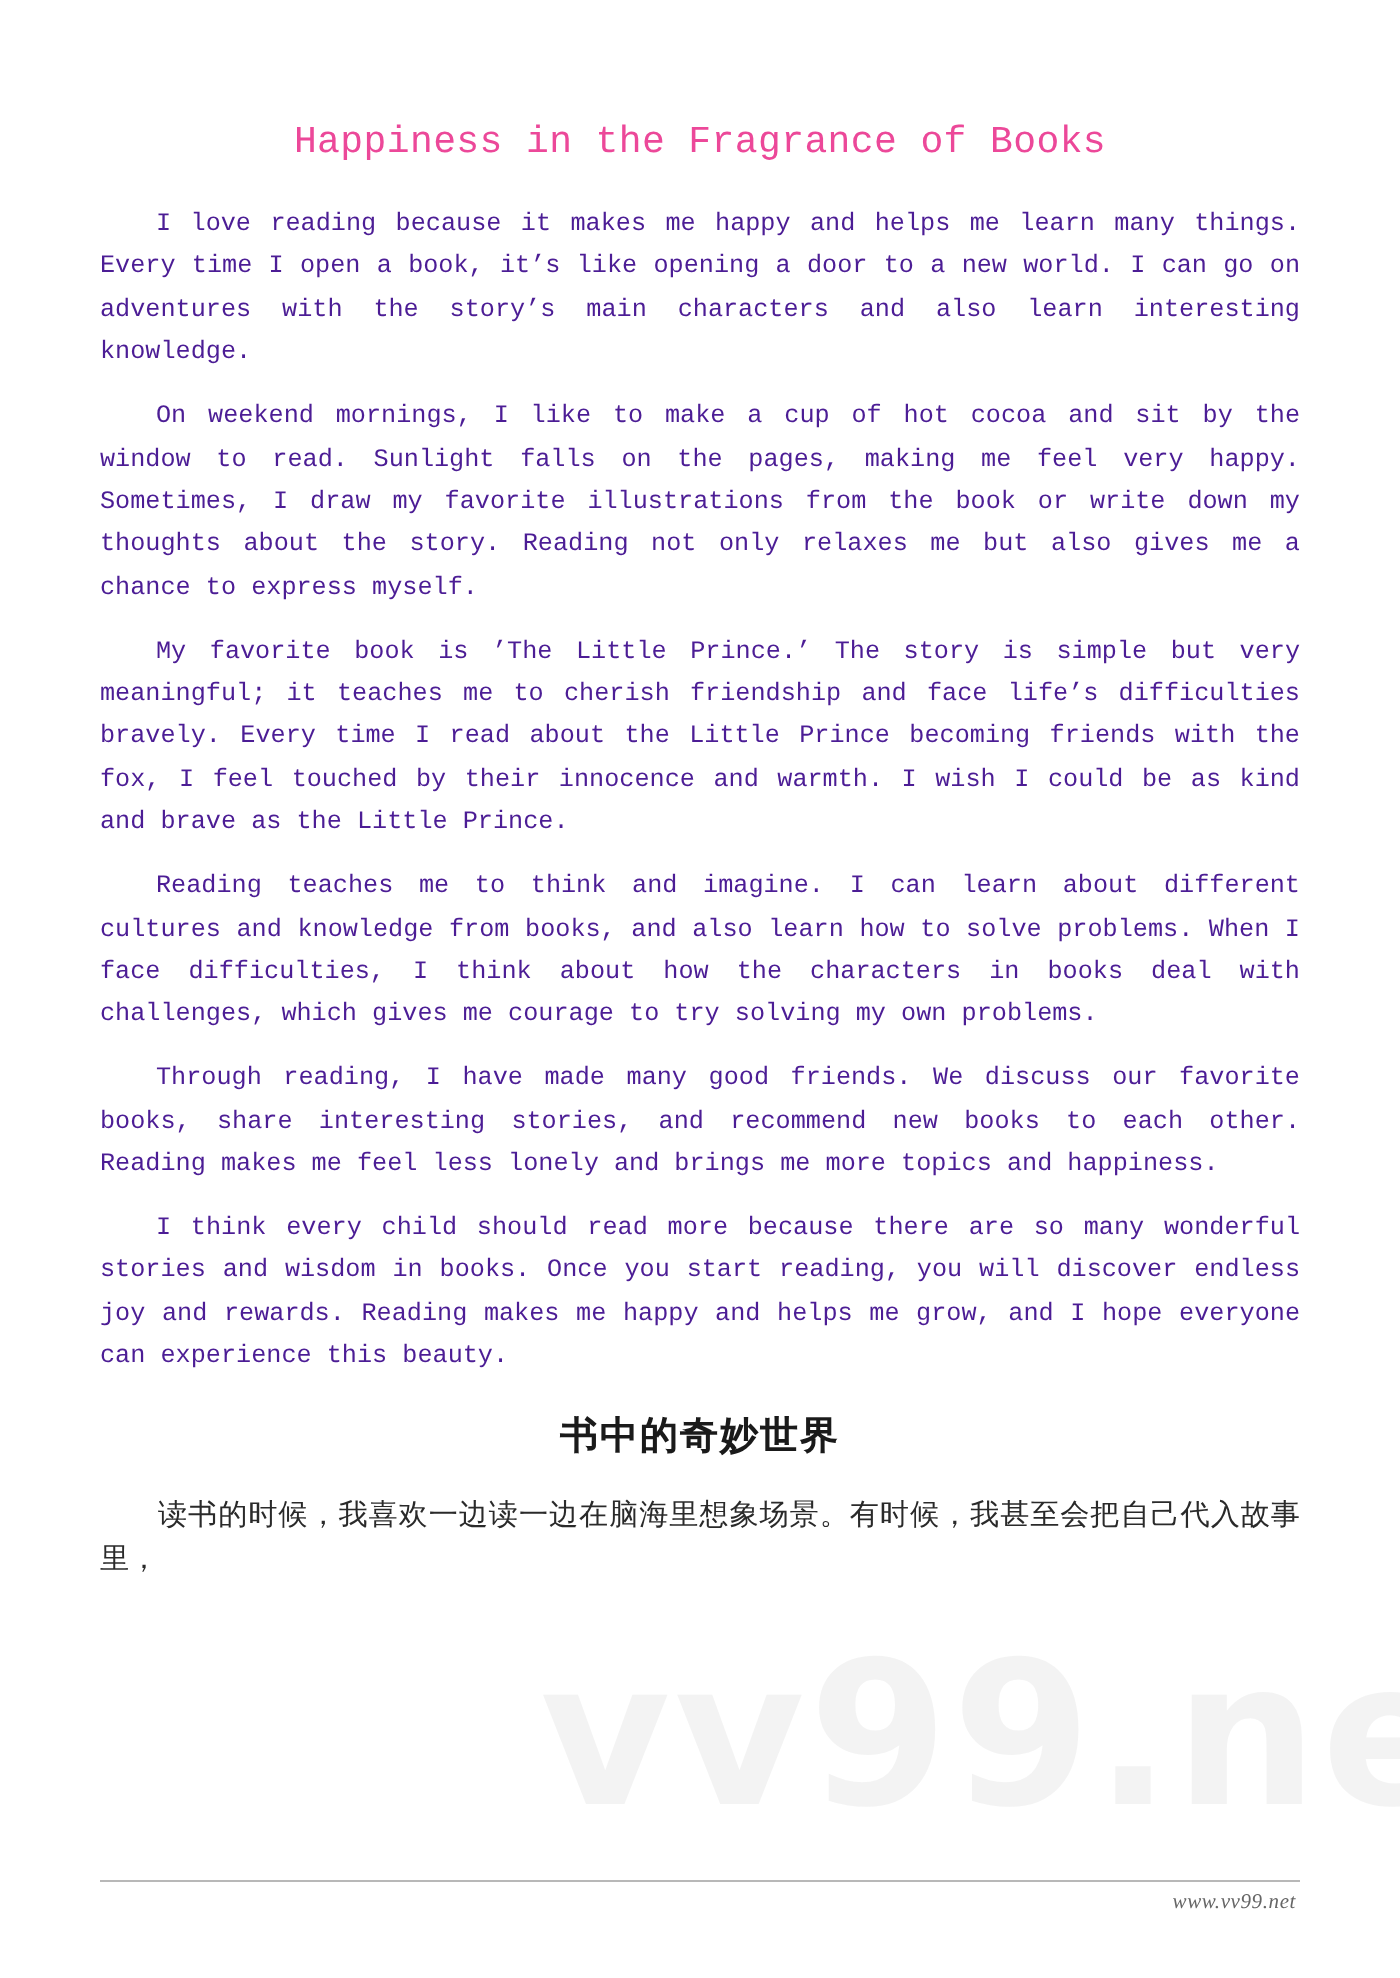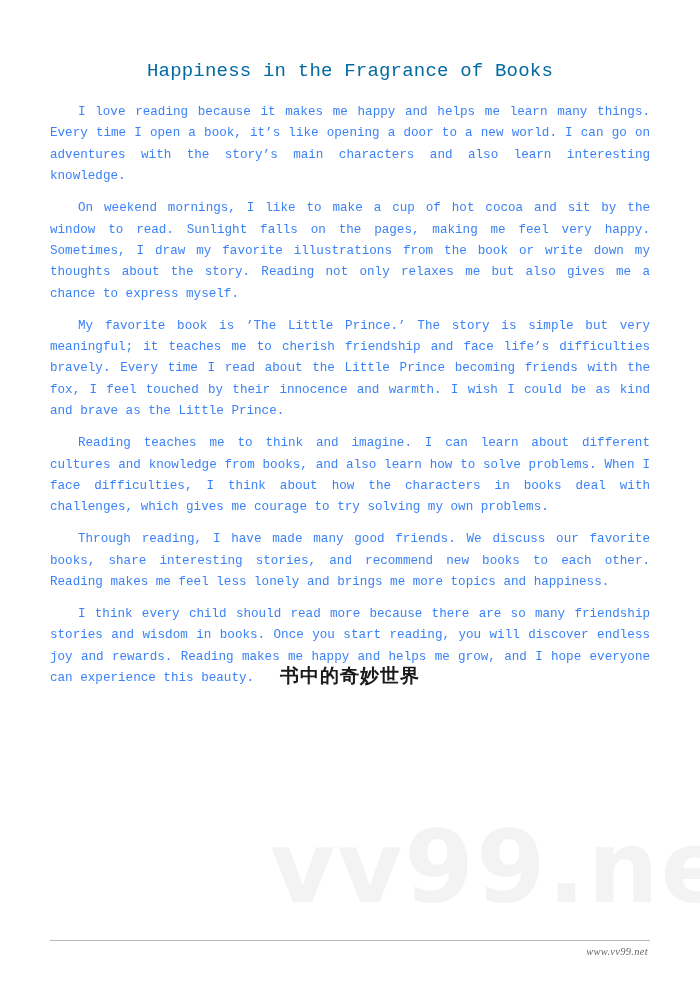--- a/index.html
+++ b/index.html
@@ -22,41 +22,41 @@
     }
     .en-title {
       position: absolute;
       top: 60px;
       left: 0;
       width: 700px;
       text-align: center;
       font-family: "Liberation Mono", "DejaVu Sans Mono", monospace;
       font-size: 19px;
       letter-spacing: 0.2px;
-      color: #0369a1;
+      color: #ec4899;
     }
     .en-body {
       position: absolute;
       left: 50px;
       top: 102px;
       width: 600px;
       font-family: "Liberation Mono", "DejaVu Sans Mono", monospace;
       font-size: 12.6px;
       line-height: 21.4px;
-      color: #3b82f6;
+      color: #4c1d95;
     }
     .en-body p {
       margin: 0 0 10.5px 0;
       text-indent: 28px;
       text-align: justify;
       text-align-last: left;
     }
     .zh-title {
       position: absolute;
-      top: 663px;
+      top: 705px;
       left: 0;
       width: 700px;
       text-align: center;
       font-family: "DejaVu Sans", sans-serif;
       font-weight: bold;
       font-size: 19px;
       color: #1a1a1a;
       letter-spacing: 1px;
     }
     .zh-body {
@@ -112,26 +112,27 @@
 <div class="page">
 
   <h1 class="en-title" style="margin:0;font-weight:normal;">Happiness in the Fragrance of Books</h1>
 
   <div class="en-body">
     <p>I love reading because it makes me happy and helps me learn many things. Every time I open a book, it’s like opening a door to a new world. I can go on adventures with the story’s main characters and also learn interesting knowledge.</p>
     <p>On weekend mornings, I like to make a cup of hot cocoa and sit by the window to read. Sunlight falls on the pages, making me feel very happy. Sometimes, I draw my favorite illustrations from the book or write down my thoughts about the story. Reading not only relaxes me but also gives me a chance to express myself.</p>
     <p>My favorite book is ’The Little Prince.’ The story is simple but very meaningful; it teaches me to cherish friendship and face life’s difficulties bravely. Every time I read about the Little Prince becoming friends with the fox, I feel touched by their innocence and warmth. I wish I could be as kind and brave as the Little Prince.</p>
     <p>Reading teaches me to think and imagine. I can learn about different cultures and knowledge from books, and also learn how to solve problems. When I face difficulties, I think about how the characters in books deal with challenges, which gives me courage to try solving my own problems.</p>
     <p>Through reading, I have made many good friends. We discuss our favorite books, share interesting stories, and recommend new books to each other. Reading makes me feel less lonely and brings me more topics and happiness.</p>
-    <p>I think every child should read more because there are so many friendship stories and wisdom in books. Once you start reading, you will discover endless joy and rewards. Reading makes me happy and helps me grow, and I hope everyone can experience this beauty.</p>
+    <p>I think every child should read more because there are so many wonderful stories and wisdom in books. Once you start reading, you will discover endless joy and rewards. Reading makes me happy and helps me grow, and I hope everyone can experience this beauty.</p>
   </div>
 
   <h2 class="zh-title" style="margin:0;">书中的奇妙世界</h2>
 
   <div class="zh-body">
+    <p>读书的时候，我喜欢一边读一边在脑海里想象场景。有时候，我甚至会把自己代入故事里，</p>
   </div>
 
   <div class="watermark">vv99.net</div>
 
   <div class="footer-rule"></div>
   <div class="footer-url">www.vv99.net</div>
 
 </div>
 
 </body></html>

